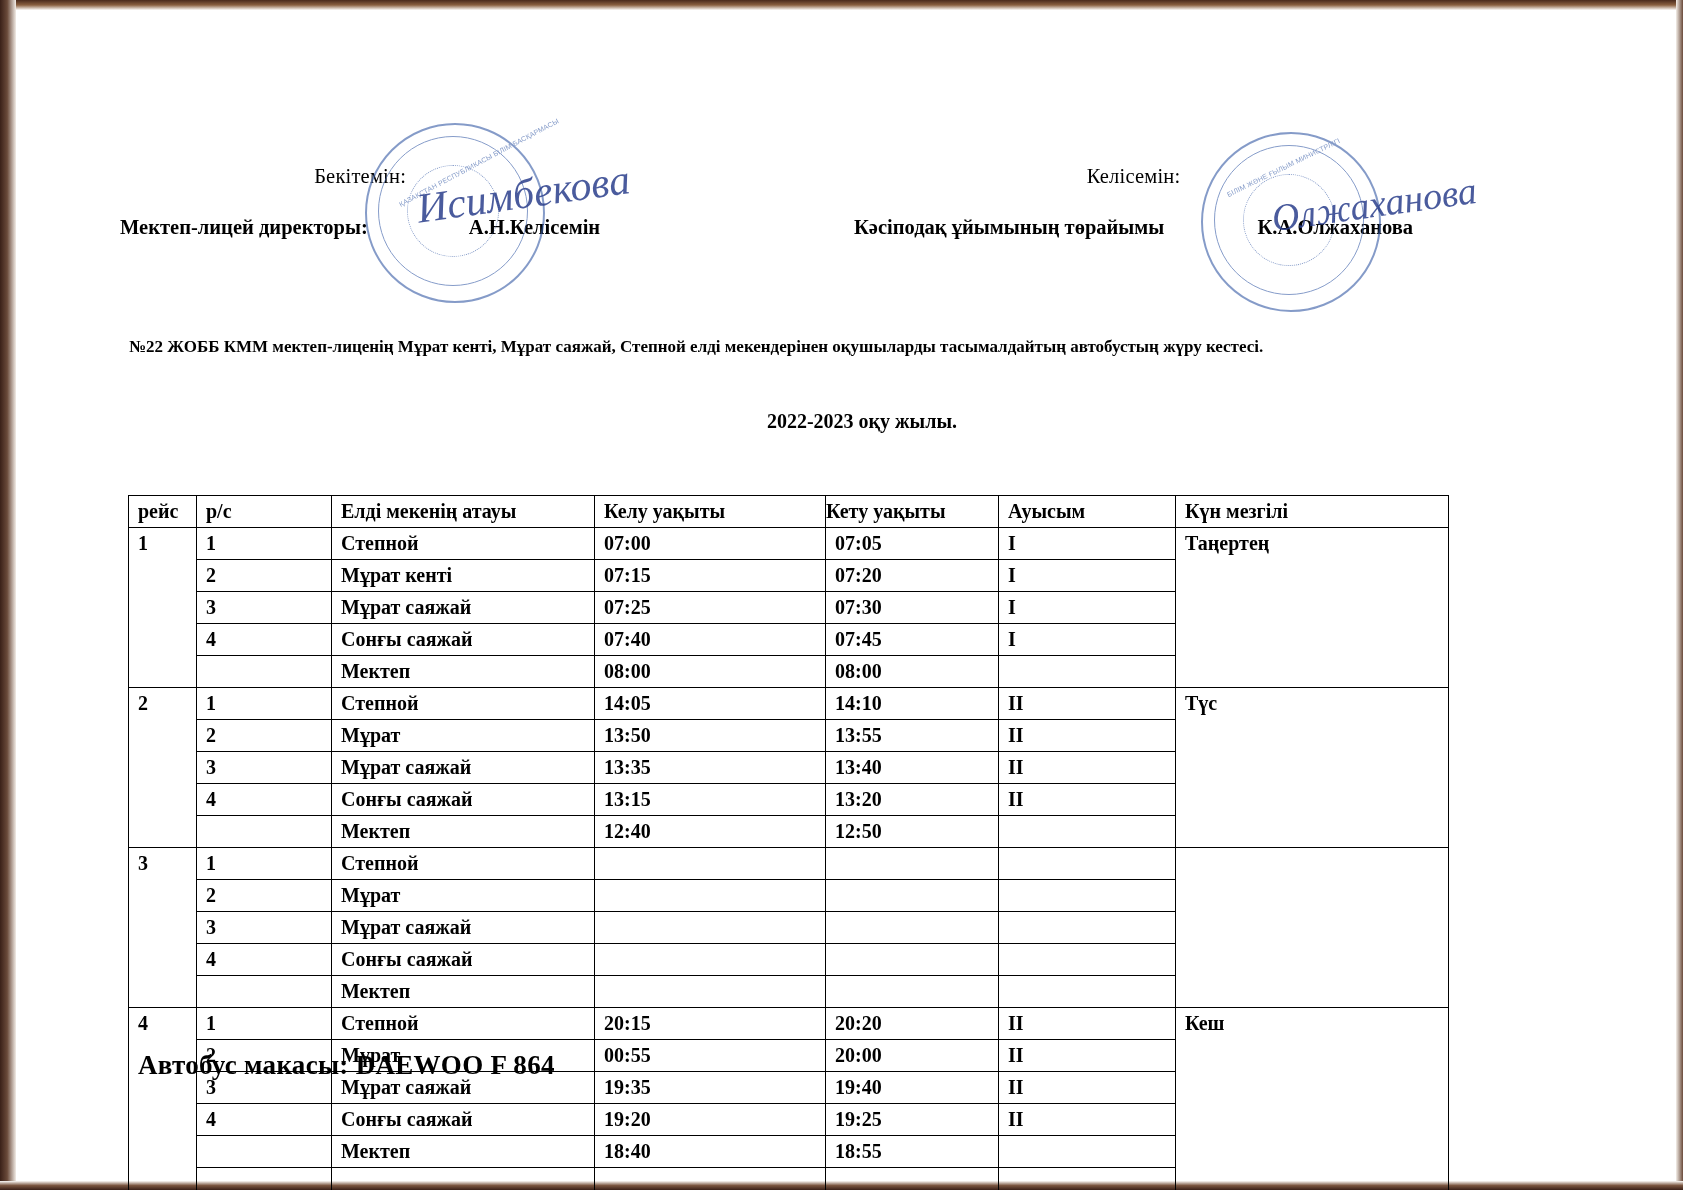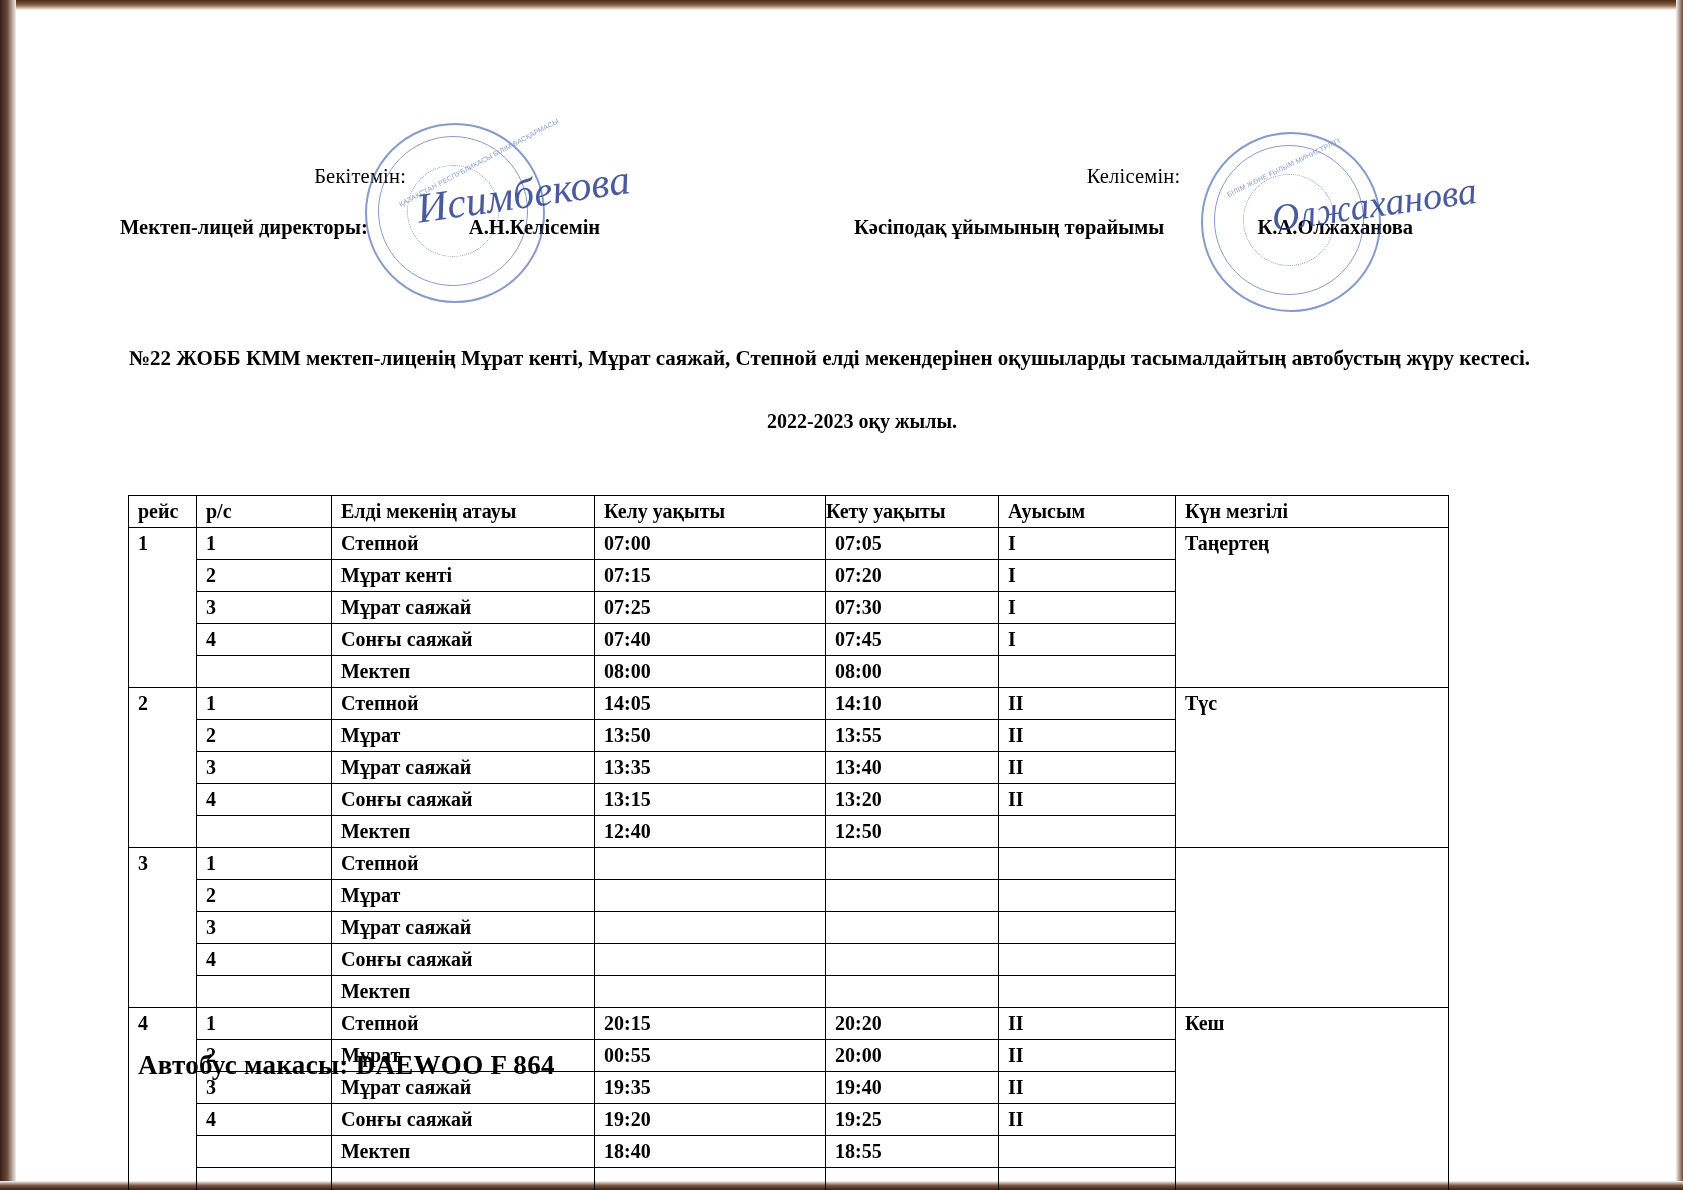--- a/index.html
+++ b/index.html
@@ -119,23 +119,23 @@
     transform: rotate(-8deg);
     pointer-events: none;
   }
   #sign1 { left: 400px; top: 160px; }
   #sign2 { left: 1255px; top: 172px; font-size: 38px; }
 
   
   .doc-title {
     position: absolute;
     left: 113px;
-    top: 332px;
+    top: 324px;
     width: 1425px;
-    font-size: 21px;
+    font-size: 17px;
     font-weight: bold;
     line-height: 1.55;
     text-align: justify;
   }
   .doc-subtitle {
     position: absolute;
     left: 16px;
     top: 400px;
     width: 1660px;
     text-align: center;

